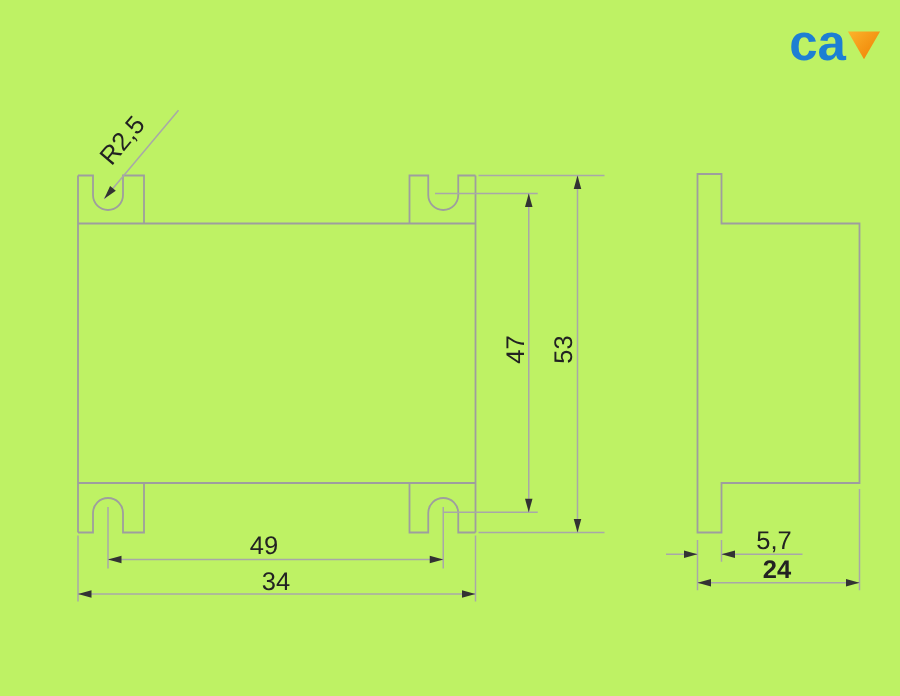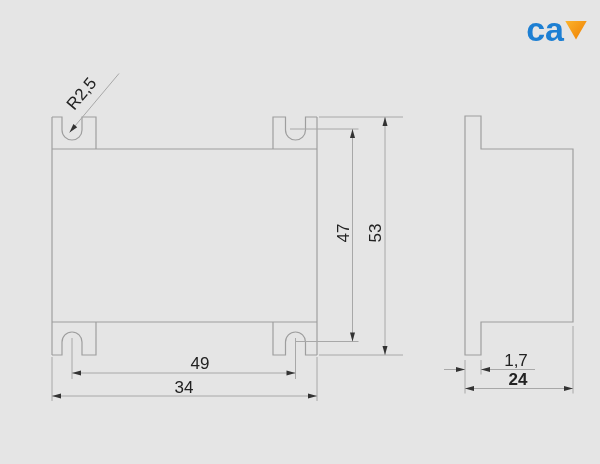--- a/index.html
+++ b/index.html
@@ -1,17 +1,17 @@
 <!DOCTYPE html>
 <html><head>
 <meta charset="utf-8">
 <style>
   html,body{margin:0;padding:0;background:#ffffff;}
   #page{
-    position:relative;width:600px;height:464px;background:#e5e5e5;overflow:hidden;
+    position:relative;width:600px;height:464px;background:#bef264;overflow:hidden;
     font-family:"Liberation Sans",sans-serif;
   }
   
   .logo-row{
     position:absolute;top:8px;right:12px;height:42px;
     display:flex;align-items:center;
   }
   .logo-word{
     display:flex;align-items:center;
     font-weight:bold;font-size:34px;line-height:34px;
@@ -106,18 +106,18 @@
       <polygon points="465,369.5 456,367 456,372"></polygon>
       <polygon points="481,369.5 490,367 490,372"></polygon>
       <polygon points="465,388.5 474,386 474,391"></polygon>
       <polygon points="573,388.5 564,386 564,391"></polygon>
     </g>
   </svg>
 
   <div class="dim-label rot50" style="left:82px;top:94px;">R2,5</div>
   <div class="dim-label rot90" style="left:344px;top:233px;">47</div>
   <div class="dim-label rot90" style="left:376px;top:233px;">53</div>
-  <div class="dim-label" style="left:200px;top:364px;">49</div>
+  <div class="dim-label" style="left:176px;top:364px;">49</div>
   <div class="dim-label" style="left:184px;top:388px;">34</div>
-  <div class="dim-label" style="left:516px;top:361px;">1,7</div>
+  <div class="dim-label" style="left:516px;top:361px;">5,7</div>
   <div class="dim-label" style="left:518px;top:380px;font-weight:bold;">24</div>
 
 </div>
 
 </body></html>

